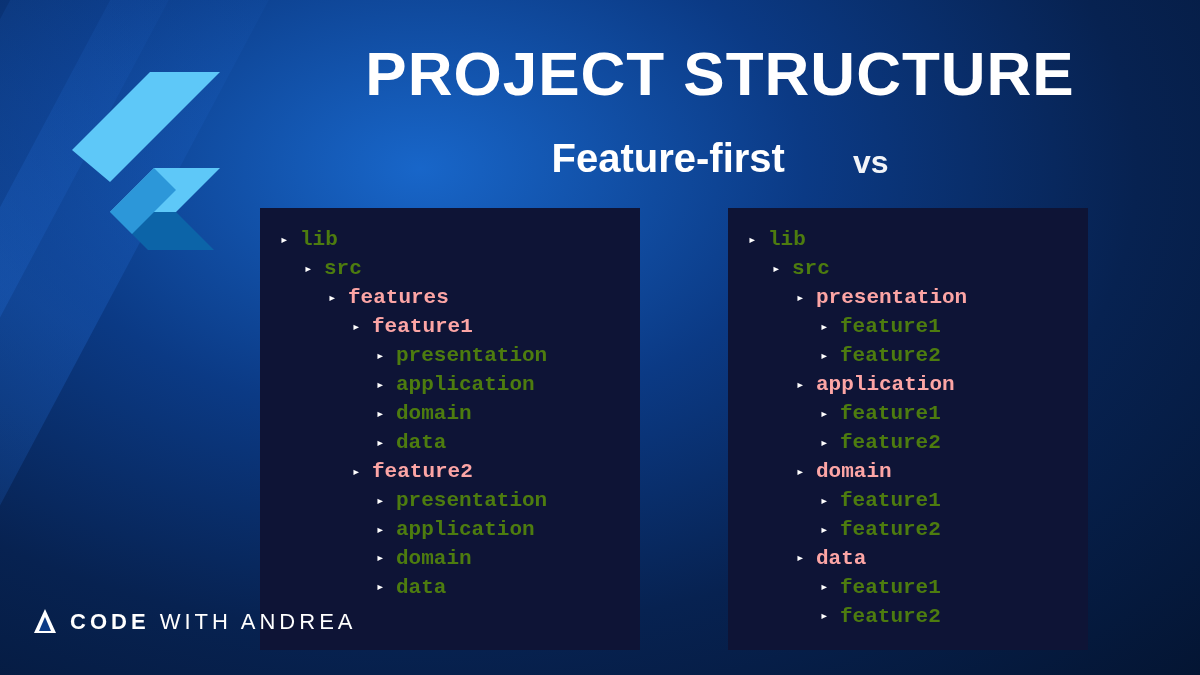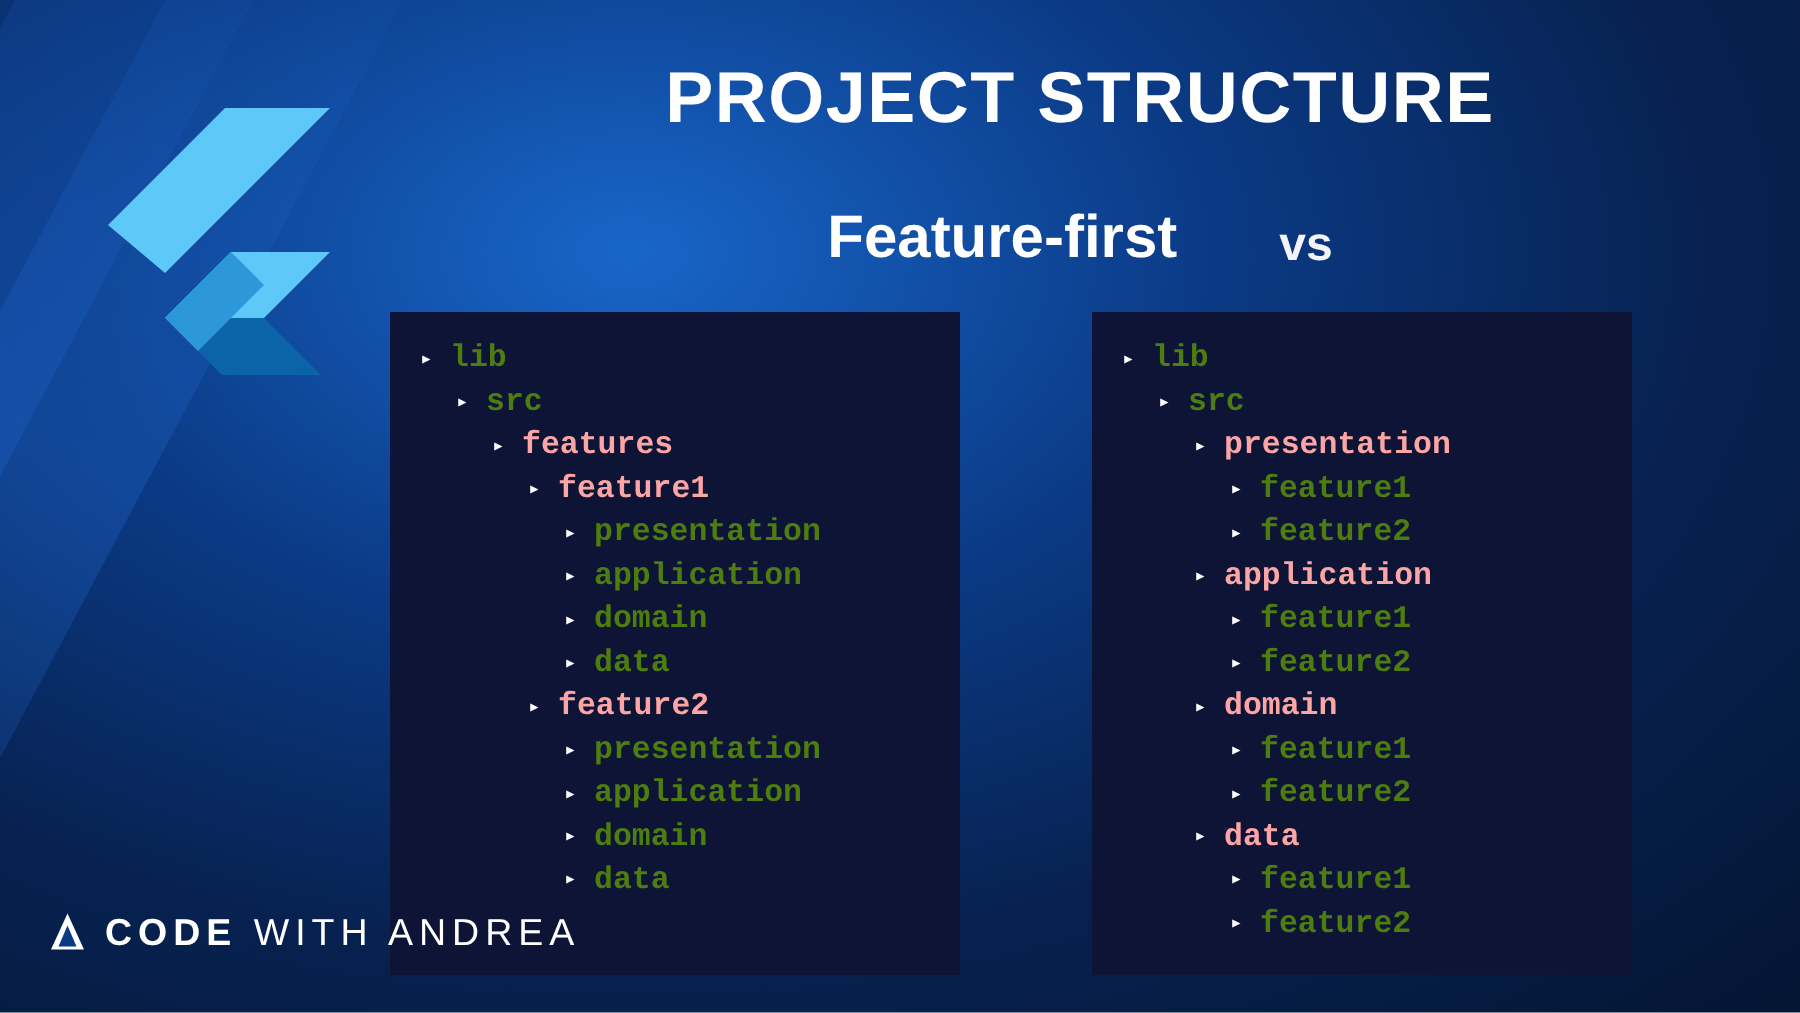--- a/index.html
+++ b/index.html
@@ -28,21 +28,21 @@
       top: 40px;
       width: 180px;
       height: 210px;
     }
     .title {
       position: absolute;
       top: 38px;
       left: 260px;
       right: 20px;
       text-align: center;
-      font-size: 48px;
+      font-size: 62px;
       font-weight: 800;
       letter-spacing: 1px;
     }
     .subtitle-row {
       position: absolute;
       top: 136px;
       left: 260px;
       right: 20px;
       display: flex;
       align-items: flex-end;
@@ -74,21 +74,21 @@
     .arrow { display: inline-block; width: 14px; font-size: 14px; margin-right: 6px; }
     .green { color: #fca5a5; }
     .white { color: #4d7c0f; }
     .footer-logo {
       position: absolute;
       left: 32px;
       bottom: 38px;
       display: flex;
       align-items: center;
       gap: 12px;
-      font-size: 25px;
+      font-size: 22px;
       font-weight: 300;
       letter-spacing: 4px;
       color: #fff;
     }
     .footer-logo .bold { font-weight: 700; }
     .footer-icon { width: 26px; height: 30px; }
   </style>
 </head>
 <body>
 

